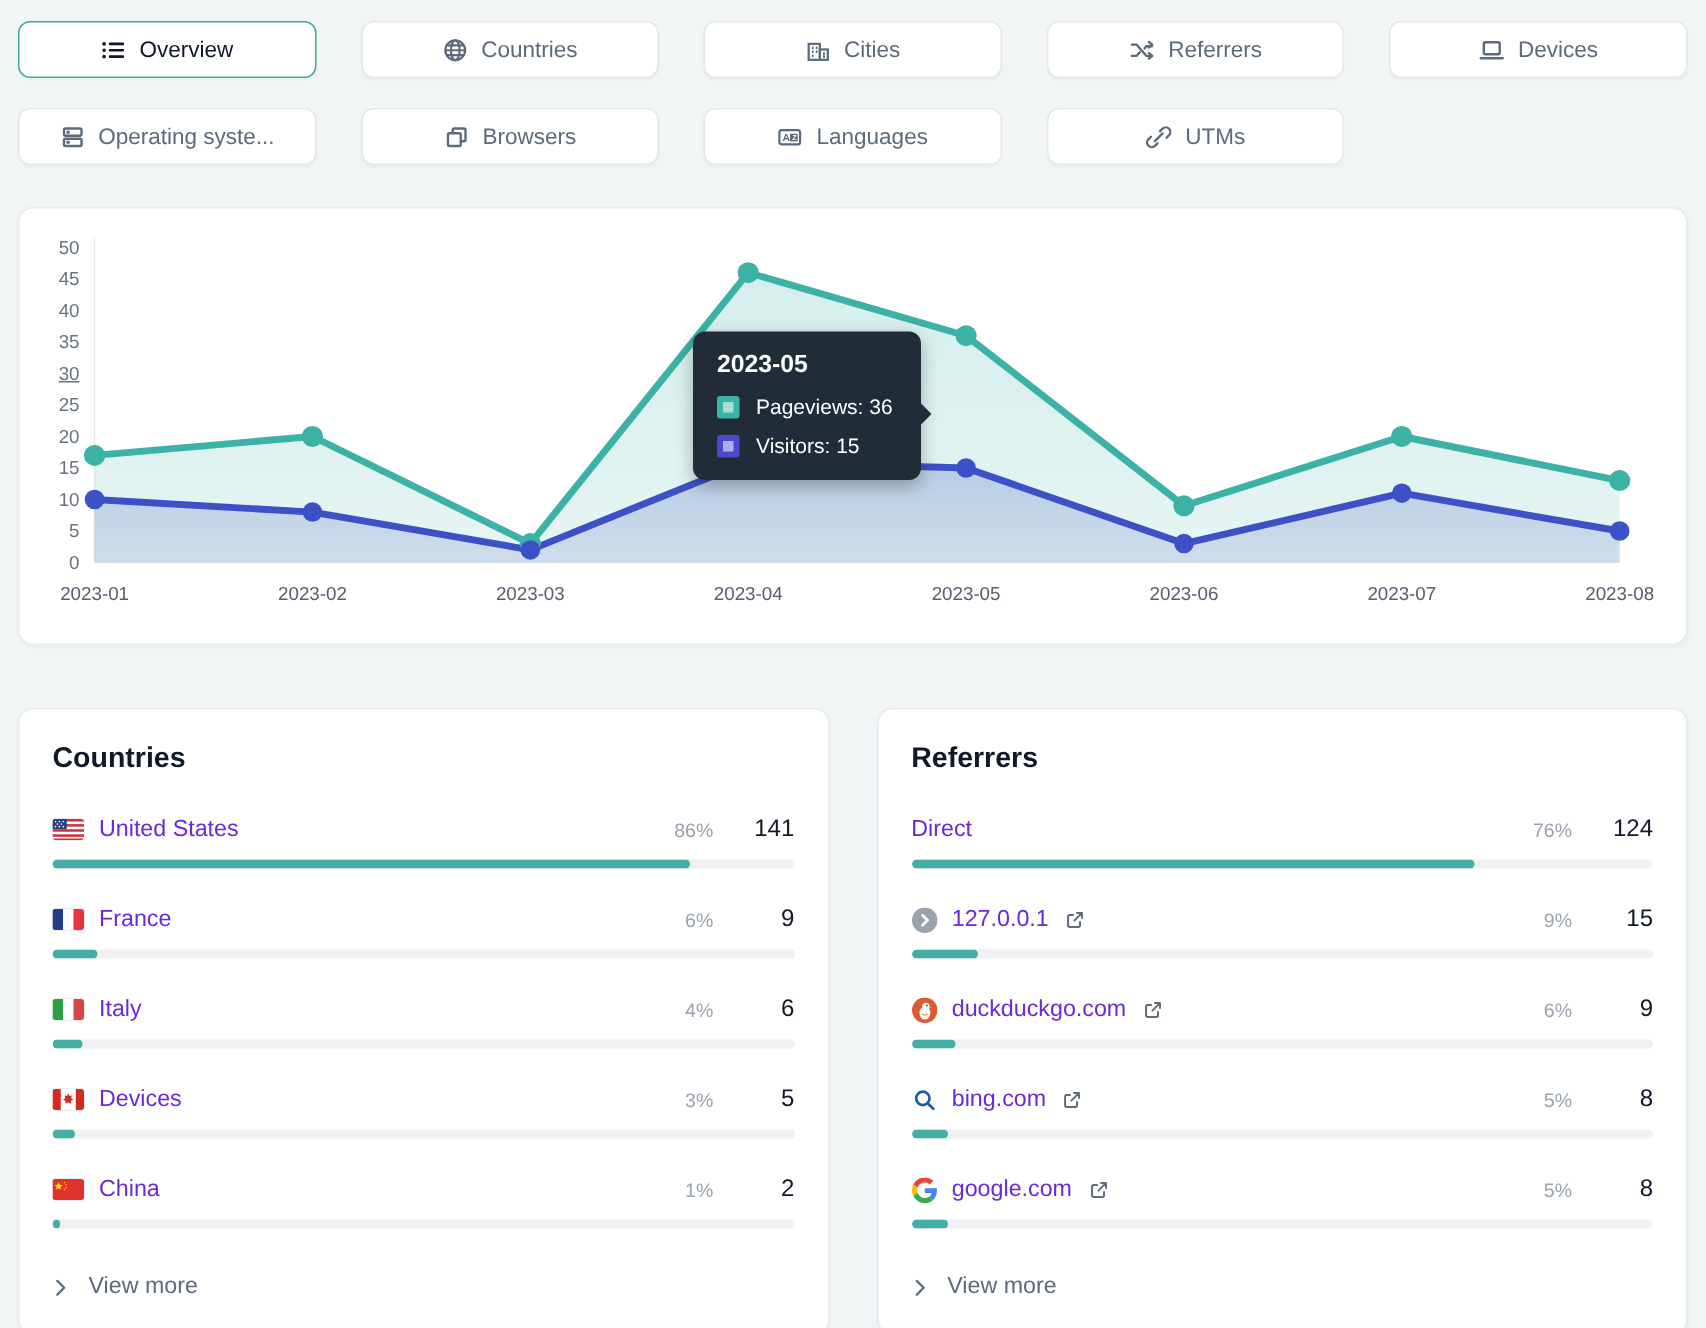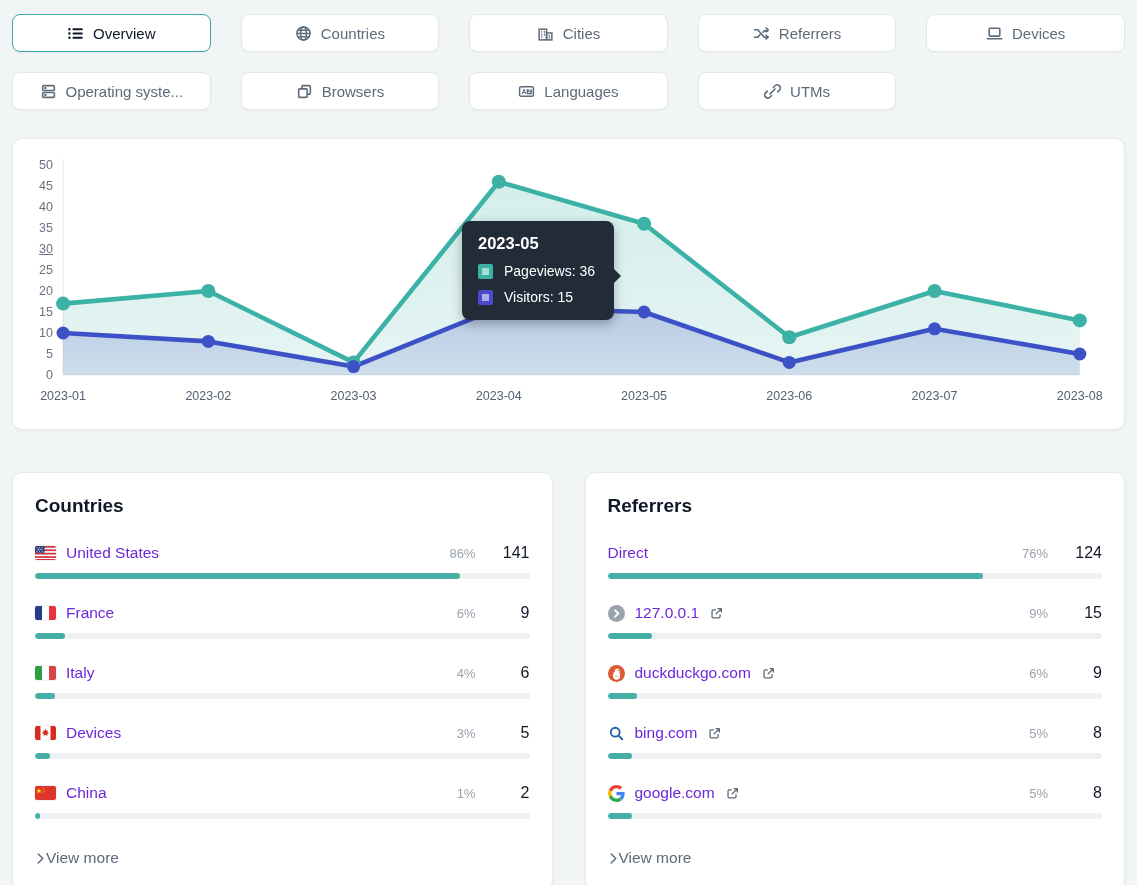--- a/index.html
+++ b/index.html
@@ -59,21 +59,21 @@
   .row-icon { display:inline-flex; flex:none; }
   .row-icon.flag svg { width:21px; height:14px; border-radius:2px; box-shadow:0 0 0 .5px rgba(0,0,0,.10); }
   .row-icon.fav svg { width:17px; height:17px; }
   .row-label { font-size:15.5px; color:#6d28d9; }
   .ext-icon { display:inline-flex; margin-left:1px; cursor:pointer; }
   .ext-icon svg { width:13px; height:13px; }
   .row-pct { margin-left:auto; font-size:13px; color:#9aa3ad; }
   .row-value { width:36px; text-align:right; margin-left:8px; font-size:16px; color:#111827; }
   .bar-track { height:6px; background:#eef0f2; border-radius:3px; margin-top:8px; overflow:hidden; }
   .bar-fill { height:100%; background:#44aea4; border-radius:3px; }
-  .view-more { display:flex; align-items:center; color:#5d6a7b; font-size:15.5px; margin-top:4px; padding:8px 0; cursor:pointer; background:none; border:none; font-family:inherit; }
+  .view-more { display:flex; align-items:center; gap:13px; color:#5d6a7b; font-size:15.5px; margin-top:4px; padding:8px 0; cursor:pointer; background:none; border:none; font-family:inherit; }
   .view-more svg { width:11px; height:11px; }
 </style>
 </head>
 <body>
 
 <div class="page">
 
   <div class="tabs">
     <button class="tab selected">
       <span class="row-icon">

